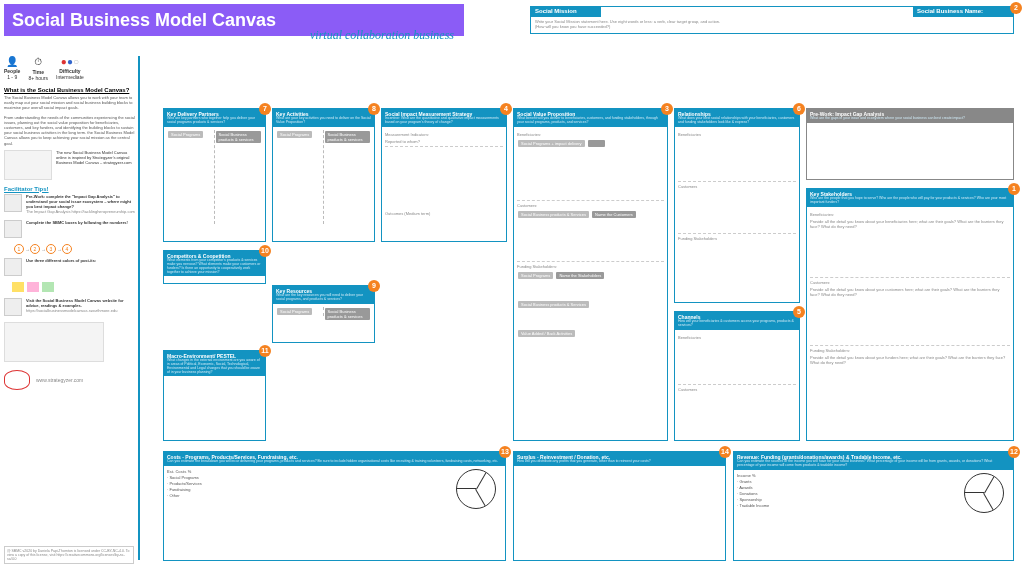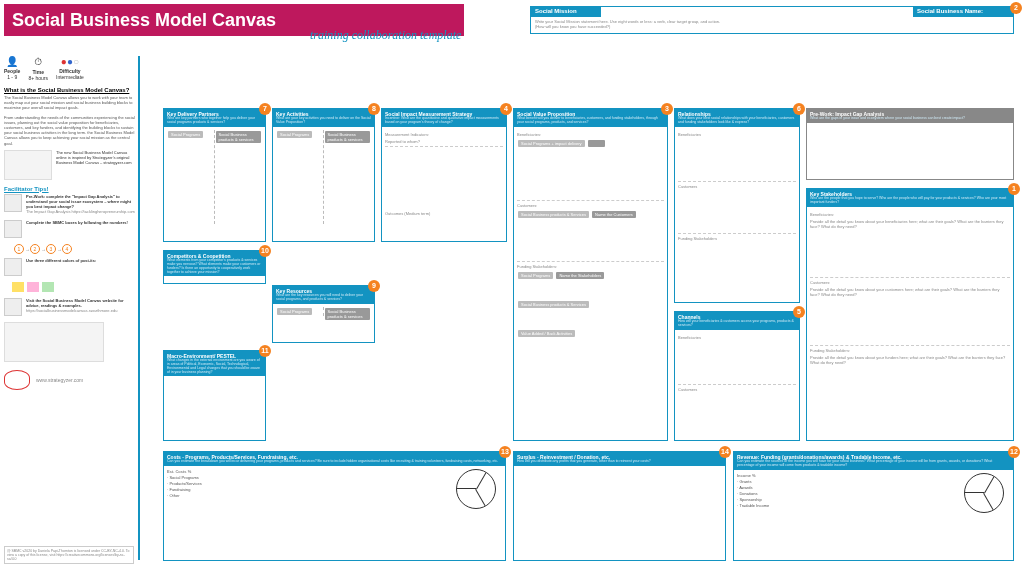--- a/index.html
+++ b/index.html
@@ -8,21 +8,21 @@
     width: 1024px;
     height: 569px;
     background: #fff;
     position: relative;
     overflow: hidden;
     font-size: 5px;
   }
   .title-bar {
     position: absolute;
     left: 4px; top: 4px; width: 460px; height: 32px;
-    background: #be185d;
+    background: #8b5cf6;
     color: #fff;
     padding: 4px 8px;
     font-size: 18px;
     font-weight: bold;
     line-height: 24px;
   }
   .subtitle {
     position: absolute;
     left: 310px; top: 28px;
     color: #1393c1;
@@ -120,21 +120,21 @@
   .pie .m { transform: rotate(180deg); }
 
   ul.bl { list-style: none; padding: 0; }
   ul.bl li::before { content: "· "; }
   ul.bl li { font-size: 4px; color: #555; margin: 1px 0; }
 </style>
 </head>
 <body>
 
 <div class="title-bar">Social Business Model Canvas</div>
-<div class="subtitle">training collaboration template</div>
+<div class="subtitle">virtual collaboration business</div>
 
 <div class="mission-box">
   <div class="hd">Social Mission</div>
   <div class="rt">Social Business Name:</div>
   <div class="body">
     <span>Write your Social Mission statement here. Use eight words or less: a verb, clear target group, and action.</span><br>
     <span>(How will you know you have succeeded?)</span>
   </div>
 </div>
 <div class="num-badge" style="left:1010px; top:2px;">2</div>

